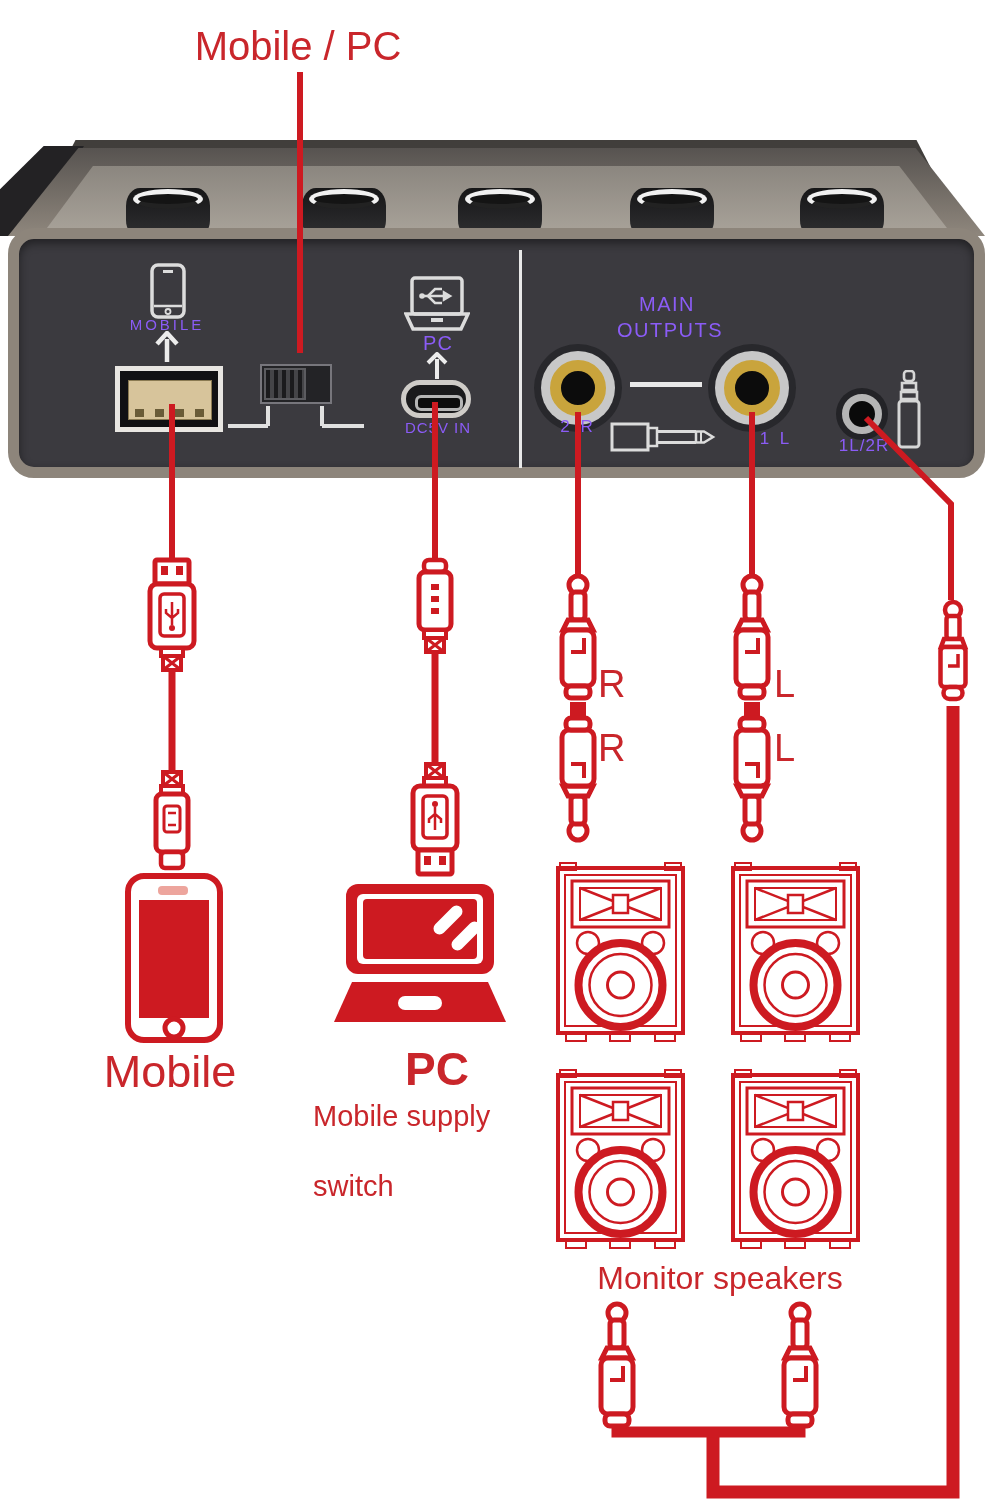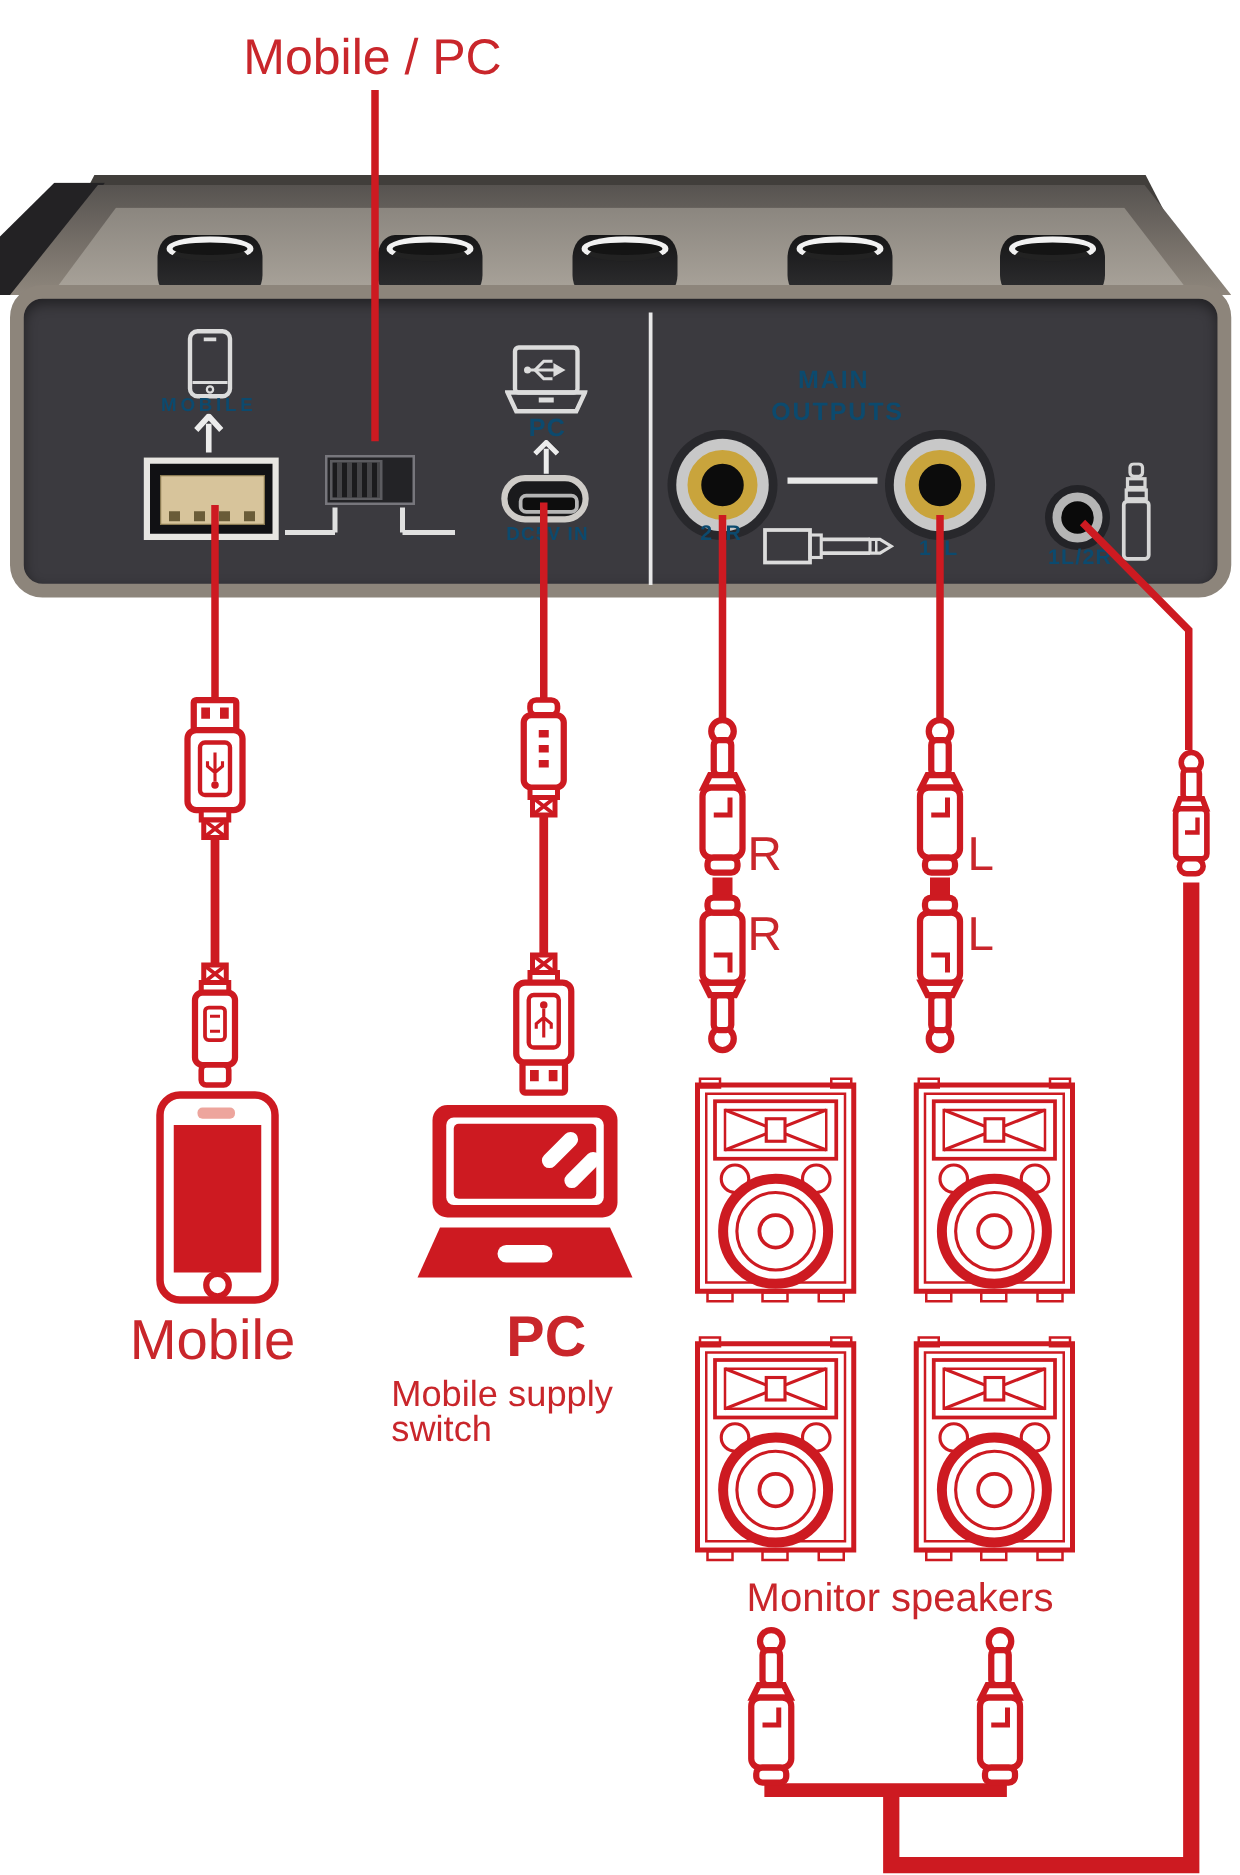--- a/index.html
+++ b/index.html
@@ -31,28 +31,28 @@
   .knob{position:absolute;top:168px;width:84px;height:50px;z-index:3;border-radius:14px/18px;
     background:linear-gradient(#161617,#303032);}
   .knob .ring{position:absolute;left:7px;right:7px;top:1px;height:20px;border-radius:50%;
     border:5px solid #f1f1f1;border-bottom-color:#222;background:#141414;box-sizing:border-box;}
   .front-panel{left:8px;top:208px;width:977px;height:250px;z-index:4;box-sizing:border-box;
     background:#3b3a3f;border:11px solid #8d857b;border-radius:26px;
     box-shadow:inset 0 4px 10px rgba(0,0,0,.45);}
   .panel-divider{left:519px;top:230px;width:3px;height:218px;background:#e8e8e8;z-index:5;}
 
   
-  .w-lbl{color:#0c4a6e;font-weight:bold;z-index:6;}
+  .w-lbl{color:#8b5cf6;font-weight:normal;z-index:6;}
   .lbl-mobile{left:107px;top:296px;width:120px;text-align:center;font-size:15px;letter-spacing:3px;}
   .lbl-pc{left:398px;top:312px;width:80px;text-align:center;font-size:20px;letter-spacing:1px;}
   .lbl-dc{left:388px;top:399px;width:100px;text-align:center;font-size:15px;letter-spacing:1px;}
   .lbl-main1{left:617px;top:273px;width:100px;text-align:center;font-size:20px;letter-spacing:1.5px;}
   .lbl-main2{left:617px;top:299px;width:100px;text-align:center;font-size:20px;letter-spacing:1.5px;}
   .lbl-2r{left:536px;top:397px;width:84px;text-align:center;font-size:17px;letter-spacing:3px;}
-  .lbl-1l{left:710px;top:409px;width:84px;text-align:center;font-size:17px;letter-spacing:3px;}
+  .lbl-1l{left:734px;top:409px;width:84px;text-align:center;font-size:17px;letter-spacing:3px;}
   .lbl-combo{left:822px;top:416px;width:84px;text-align:center;font-size:17px;letter-spacing:1px;}
 
   
   .usb-a-port{left:115px;top:346px;width:108px;height:66px;z-index:6;box-sizing:border-box;
     border:5px solid #e8e6e2;background:#111114;}
   .usb-a-tongue{position:absolute;left:8px;top:9px;width:82px;height:38px;background:#d7c49b;
     border:1px solid #8a7a52;}
   .usb-a-tongue::after{content:"";position:absolute;left:6px;bottom:2px;right:6px;height:8px;
     background:repeating-linear-gradient(90deg,#6a5c38 0 9px,#d7c49b 9px 20px);}
   .usb-c-port{left:401px;top:360px;width:70px;height:38px;z-index:6;box-sizing:border-box;
@@ -310,16 +310,16 @@
   </svg>
 
   <div class="lbl red-t r-label" style="left:598px;top:643px">R</div>
   <div class="lbl red-t r-label" style="left:598px;top:707px">R</div>
   <div class="lbl red-t l-label" style="left:774px;top:643px">L</div>
   <div class="lbl red-t l-label" style="left:774px;top:707px">L</div>
 
   <div class="lbl red-t caption-mobile">Mobile</div>
   <div class="lbl red-t caption-pc">PC</div>
   <div class="lbl red-t pc-note" style="top:1080px">Mobile supply</div>
-  <div class="lbl red-t pc-note" style="top:1108px">switch</div>
+  <div class="lbl red-t pc-note" style="top:1150px">switch</div>
   <div class="lbl red-t caption-speakers">Monitor speakers</div>
 
 </div>
 
 </body></html>

